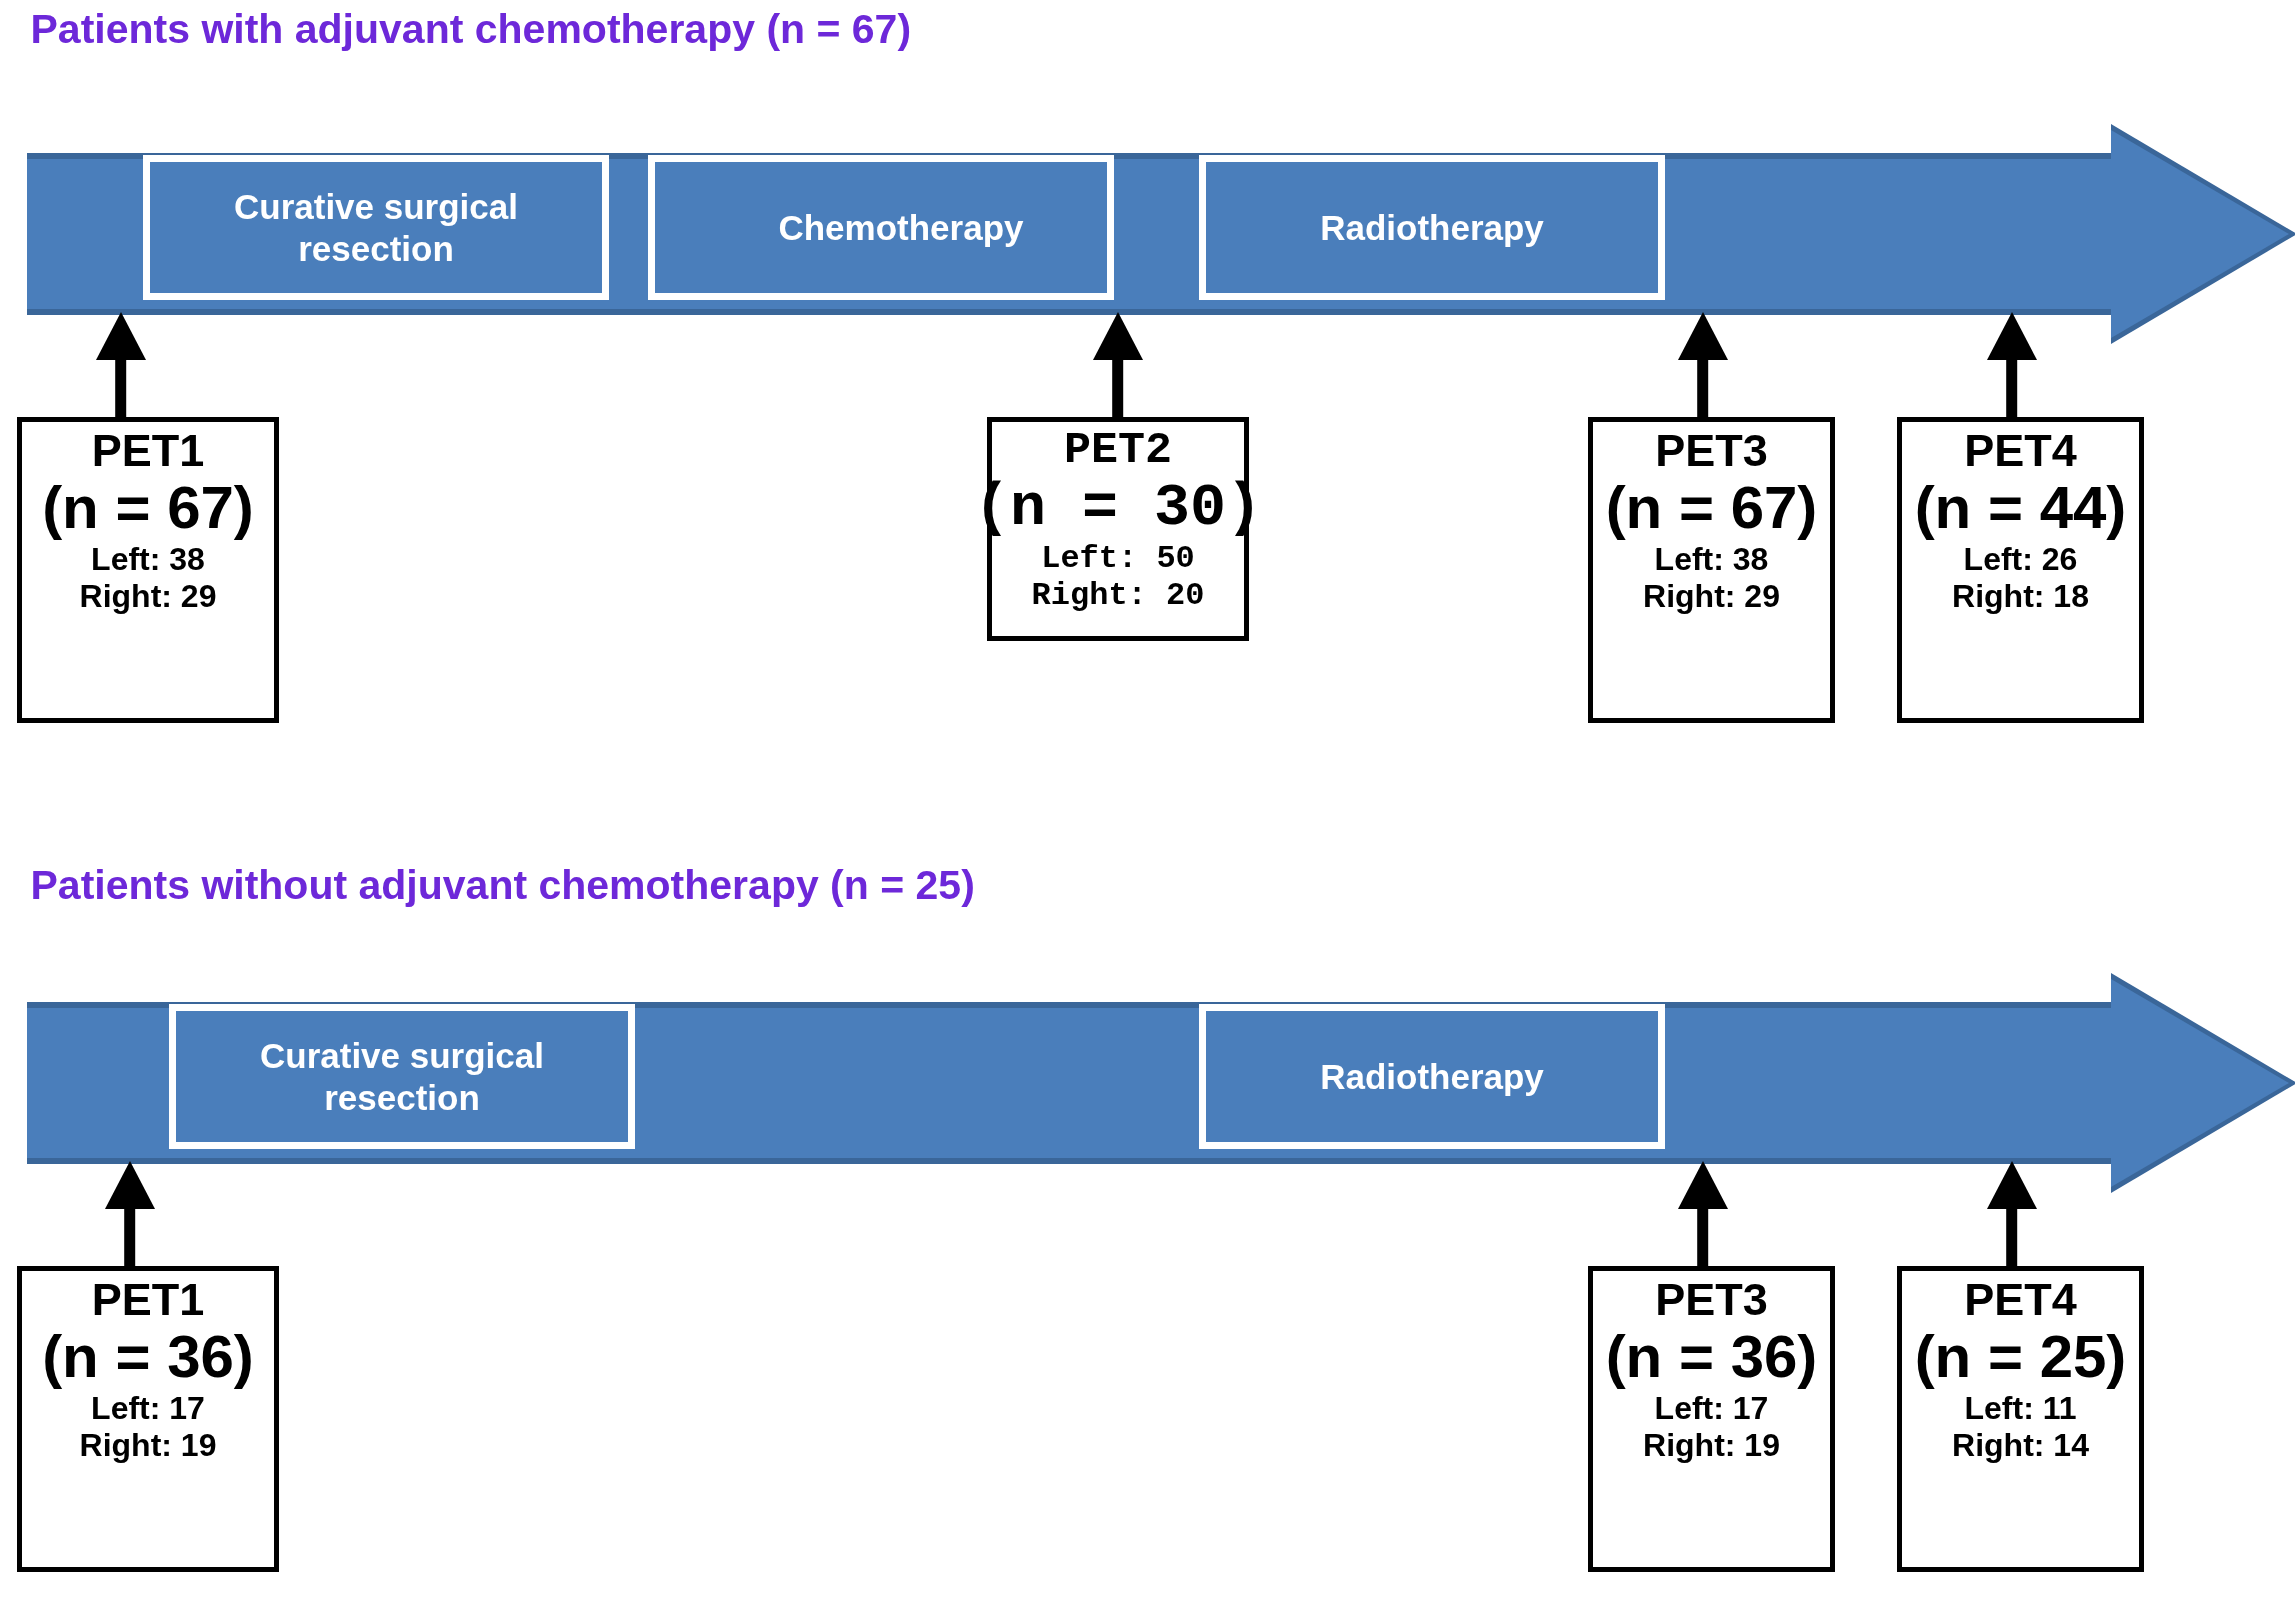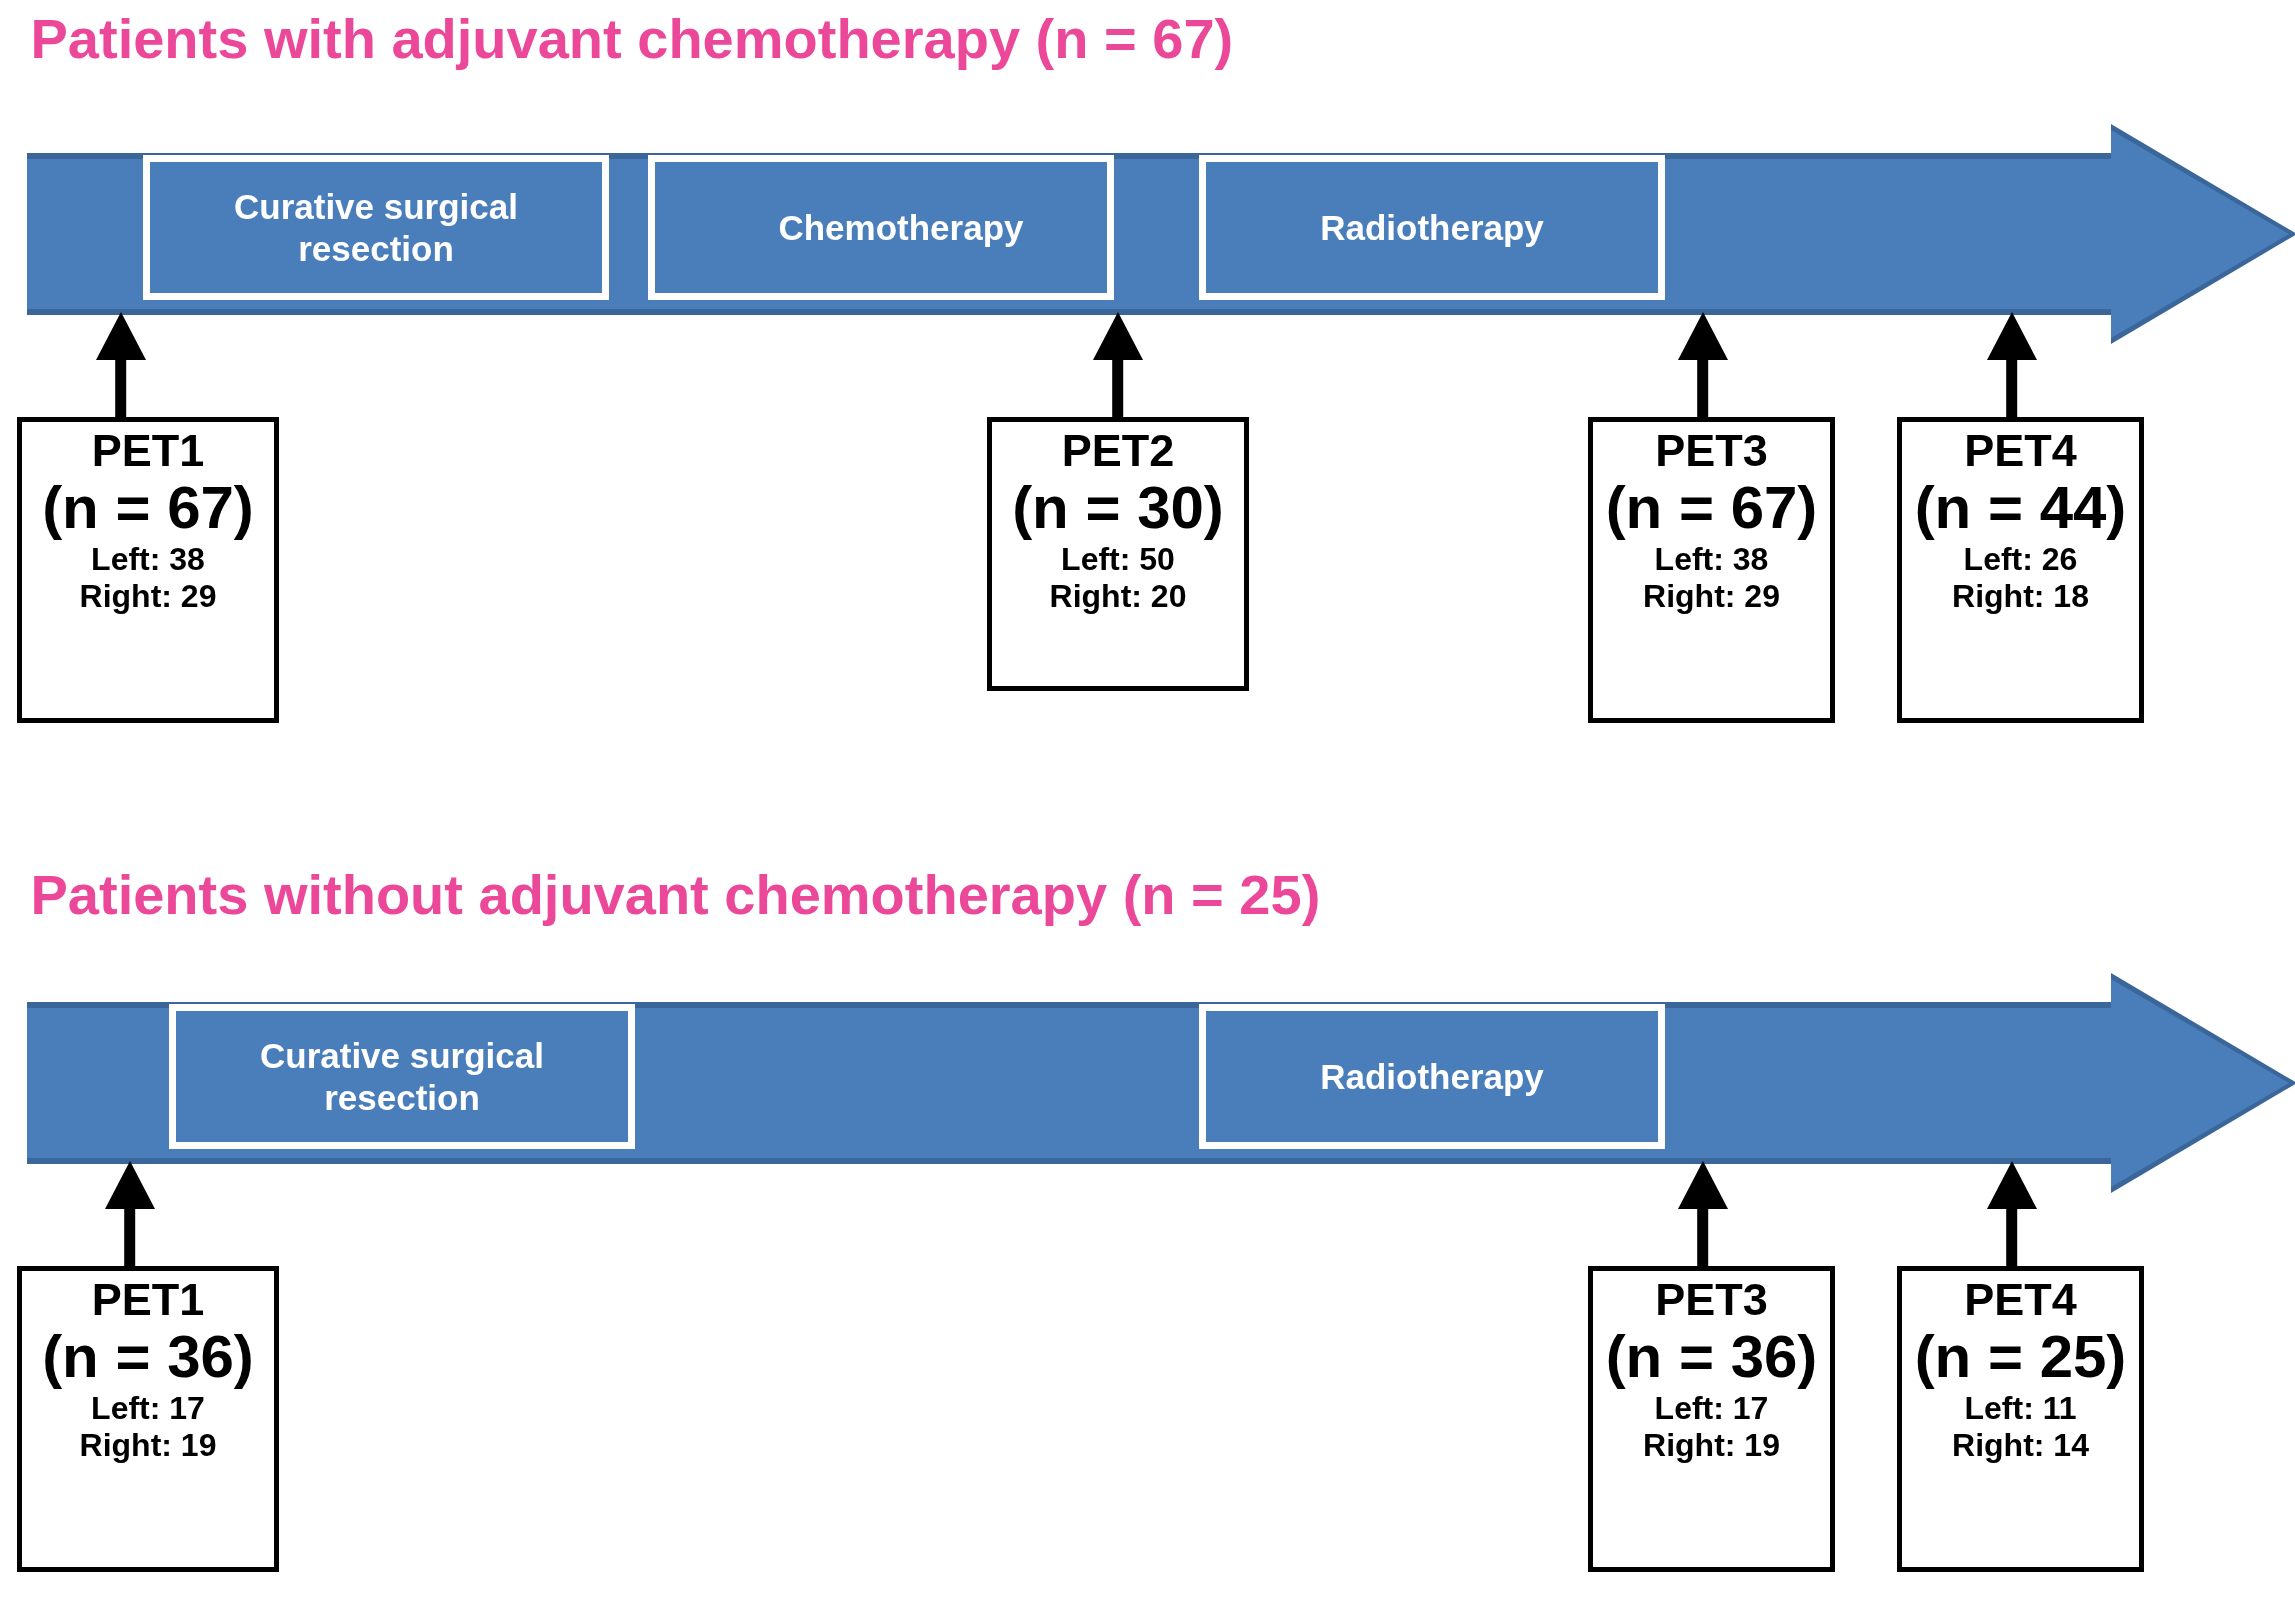--- a/index.html
+++ b/index.html
@@ -18,22 +18,22 @@
   .canvas {
     position: absolute;
     inset: 0;
   }
 
   
   .section-title {
     position: absolute;
     font-family: "Liberation Sans", sans-serif;
     font-weight: bold;
-    font-size: 56px;
-    color: #ec4899;
+    font-size: 41px;
+    color: #6d28d9;
     white-space: nowrap;
     letter-spacing: 0px;
   }
 
   
   .timeline {
     position: absolute;
   }
   .timeline-shaft {
     position: absolute;
@@ -181,21 +181,21 @@
     <div class="connector-stem" style="width:11.6px; height:91px;"></div>
   </div>
 
   <div class="pet-box" style="left:17px; top:417px; width:262px; height:306px;">
     <div class="pet-title">PET1</div>
     <div class="pet-count">(n = 67)</div>
     <div class="pet-side">Left: 38</div>
     <div class="pet-side">Right: 29</div>
   </div>
 
-  <div class="pet-box" style="left:987px; top:417px; width:262px; height:274px;">
+  <div class="pet-box" style="left:987px; top:417px; width:262px; height:224px;font-family:Liberation Mono, monospace;">
     <div class="pet-title">PET2</div>
     <div class="pet-count">(n = 30)</div>
     <div class="pet-side">Left: 50</div>
     <div class="pet-side">Right: 20</div>
   </div>
 
   <div class="pet-box" style="left:1588px; top:417px; width:247px; height:306px;">
     <div class="pet-title">PET3</div>
     <div class="pet-count">(n = 67)</div>
     <div class="pet-side">Left: 38</div>

